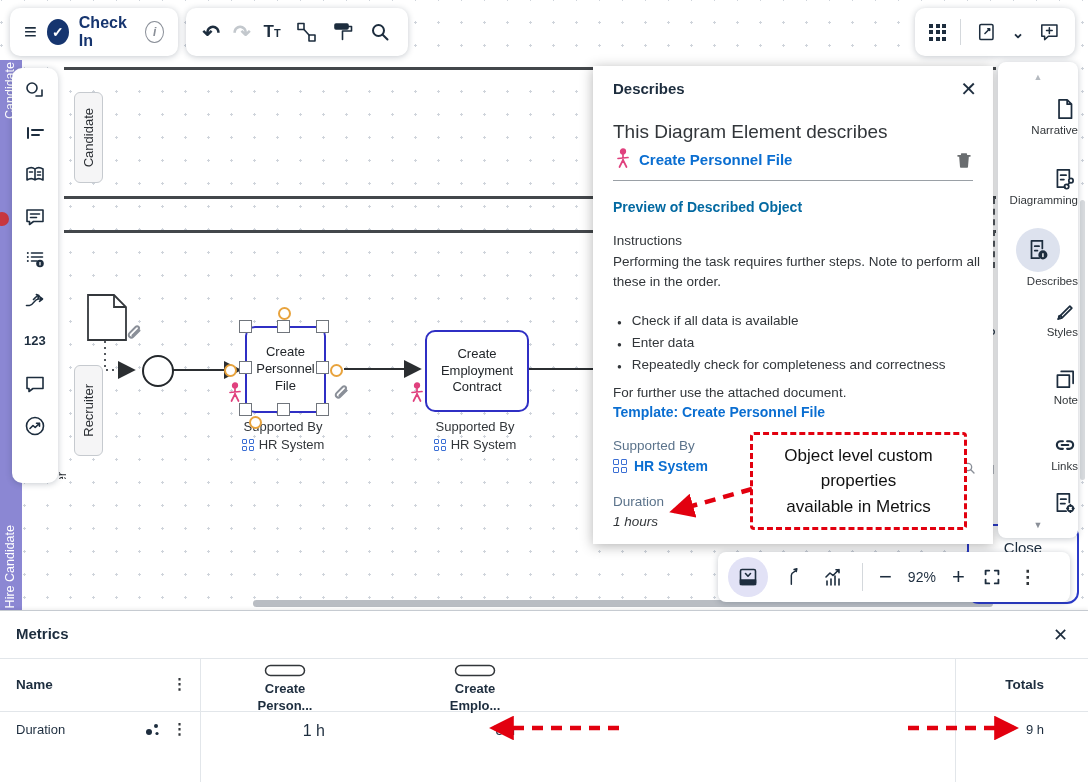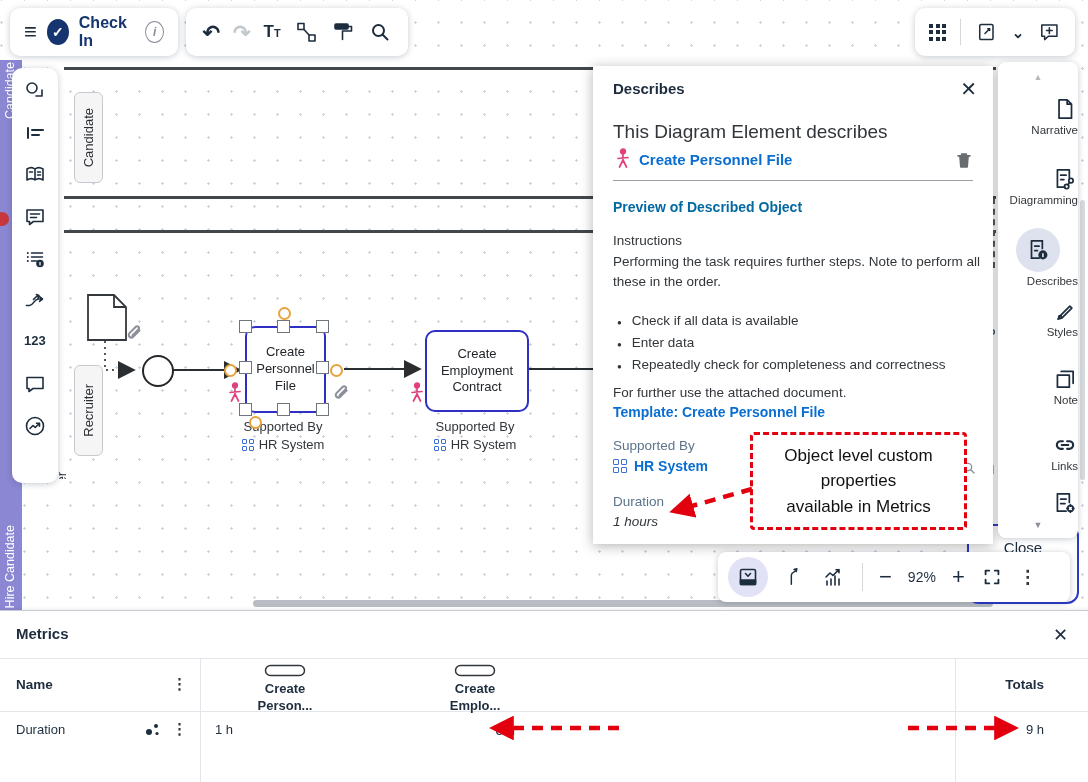--- a/index.html
+++ b/index.html
@@ -436,21 +436,21 @@
     </div>
     <div class="abs b" style="left:960px;top:66px;width:106px;text-align:right;padding-right:22px;box-sizing:border-box;font-size:13.5px;color:#1d2d3e">Totals</div>
 
     <div class="abs" style="left:16px;top:111px;font-size:13px">Duration</div>
     <svg class="abs" style="left:143px;top:110px" width="18" height="18" viewBox="0 0 18 18">
         <circle cx="6" cy="11" r="3" fill="#1d2d3e"></circle>
         <circle cx="13" cy="5" r="2" fill="#1d2d3e"></circle>
         <circle cx="14" cy="12.5" r="1.6" fill="#1d2d3e"></circle>
       </svg>
     <span class="abs kebab b" style="left:172px;top:110px">⋮</span>
-    <div class="abs" style="left:215px;top:111px;width:110px;text-align:left;font-size:13px">1 h</div>
+    <div class="abs" style="left:215px;top:111px;width:110px;text-align:right;font-size:16px">1 h</div>
     <div class="abs" style="left:405px;top:111px;width:110px;text-align:right;font-size:14px">8 h</div>
     <div class="abs" style="left:960px;top:111px;width:106px;text-align:right;padding-right:22px;box-sizing:border-box;font-size:13px">9 h</div>
   </div>
 
 
   <svg class="abs" style="left:0;top:0;width:1088px;height:782px;z-index:10;pointer-events:none">
     <defs>
       <marker id="redarr" viewBox="0 0 10 10" refX="8" refY="5" markerWidth="5.5" markerHeight="5.5" orient="auto-start-reverse">
         <path d="M0,0 L10,5 L0,10 z" fill="#e2000f"></path>
       </marker>

